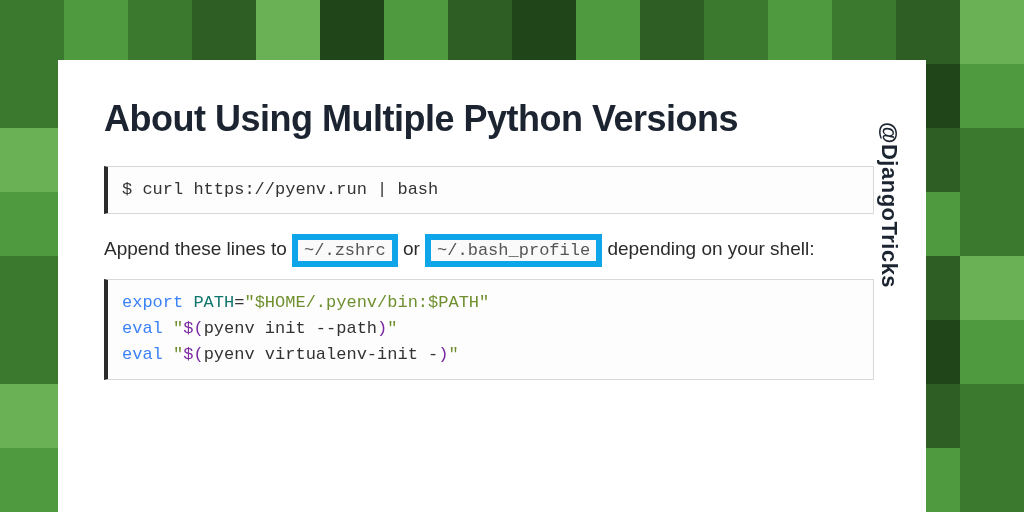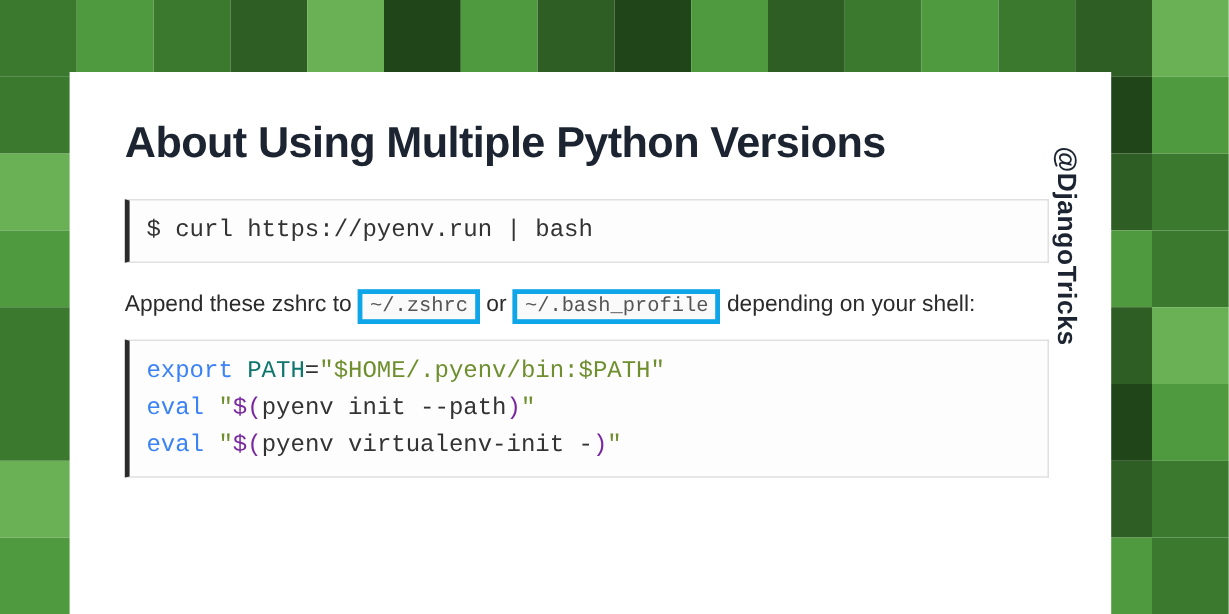--- a/index.html
+++ b/index.html
@@ -57,33 +57,33 @@
     color: #2b2b2b;
     line-height: 1.55;
     margin-bottom: 14px;
   }
   p b { font-weight: 700; }
   a { color: #1f6fd8; text-decoration: none; }
   .ic {
     font-family: "Consolas","Menlo","Courier New",monospace;
     font-size: 17px;
     background: #fafafa;
-    border: 4px solid #0ea5e9;
+    border: 6px solid #0ea5e9;
     padding: 1px 6px;
     white-space: nowrap;
     color: #555;
     margin-top: 24px;
   }
   pre {
     border: 1px solid #d9d9d9;
     border-left: 4px solid #2b2b2b;
     background: #fdfdfd;
     padding: 10px 14px;
     font-family: "Consolas","Menlo","Courier New",monospace;
-    font-size: 20px;
+    font-size: 17px;
     line-height: 1.55;
     margin: 8px 0 20px 0;
     white-space: pre;
     color: #333;
   }
   
   .tk-kw   { color: #3b82f6; }
   .tk-var  { color: #0f766e; }
   .tk-str  { color: #6f8f2f; }
   .tk-pun  { color: #7928a1; }
@@ -224,21 +224,21 @@
 
 <div class="card">
   <div class="content">
 
     <h1>About Using Multiple Python Versions</h1>
 
 
     <pre>$ curl https://pyenv.run | bash</pre>
 
     <p>
-      <span>Append these zshrc to </span><span class="ic">~/.zshrc</span><span> or </span><span class="ic">~/.bash_profile</span><span> depending on your shell:</span>
+      <span>Append these lines to </span><span class="ic">~/.zshrc</span><span> or </span><span class="ic">~/.bash_profile</span><span> depending on your shell:</span>
     </p>
 
     <pre><span class="tk-kw">export</span><span class="tk-var"> PATH</span><span>=</span><span class="tk-str">"$HOME/.pyenv/bin:$PATH"</span>
 <span class="tk-kw">eval</span><span> </span><span class="tk-str">"</span><span class="tk-pun">$(</span><span>pyenv init --path</span><span class="tk-pun">)</span><span class="tk-str">"</span>
 <span class="tk-kw">eval</span><span> </span><span class="tk-str">"</span><span class="tk-pun">$(</span><span>pyenv virtualenv-init -</span><span class="tk-pun">)</span><span class="tk-str">"</span></pre>
 
 
   </div>
 
   <div class="handle">@DjangoTricks</div>

